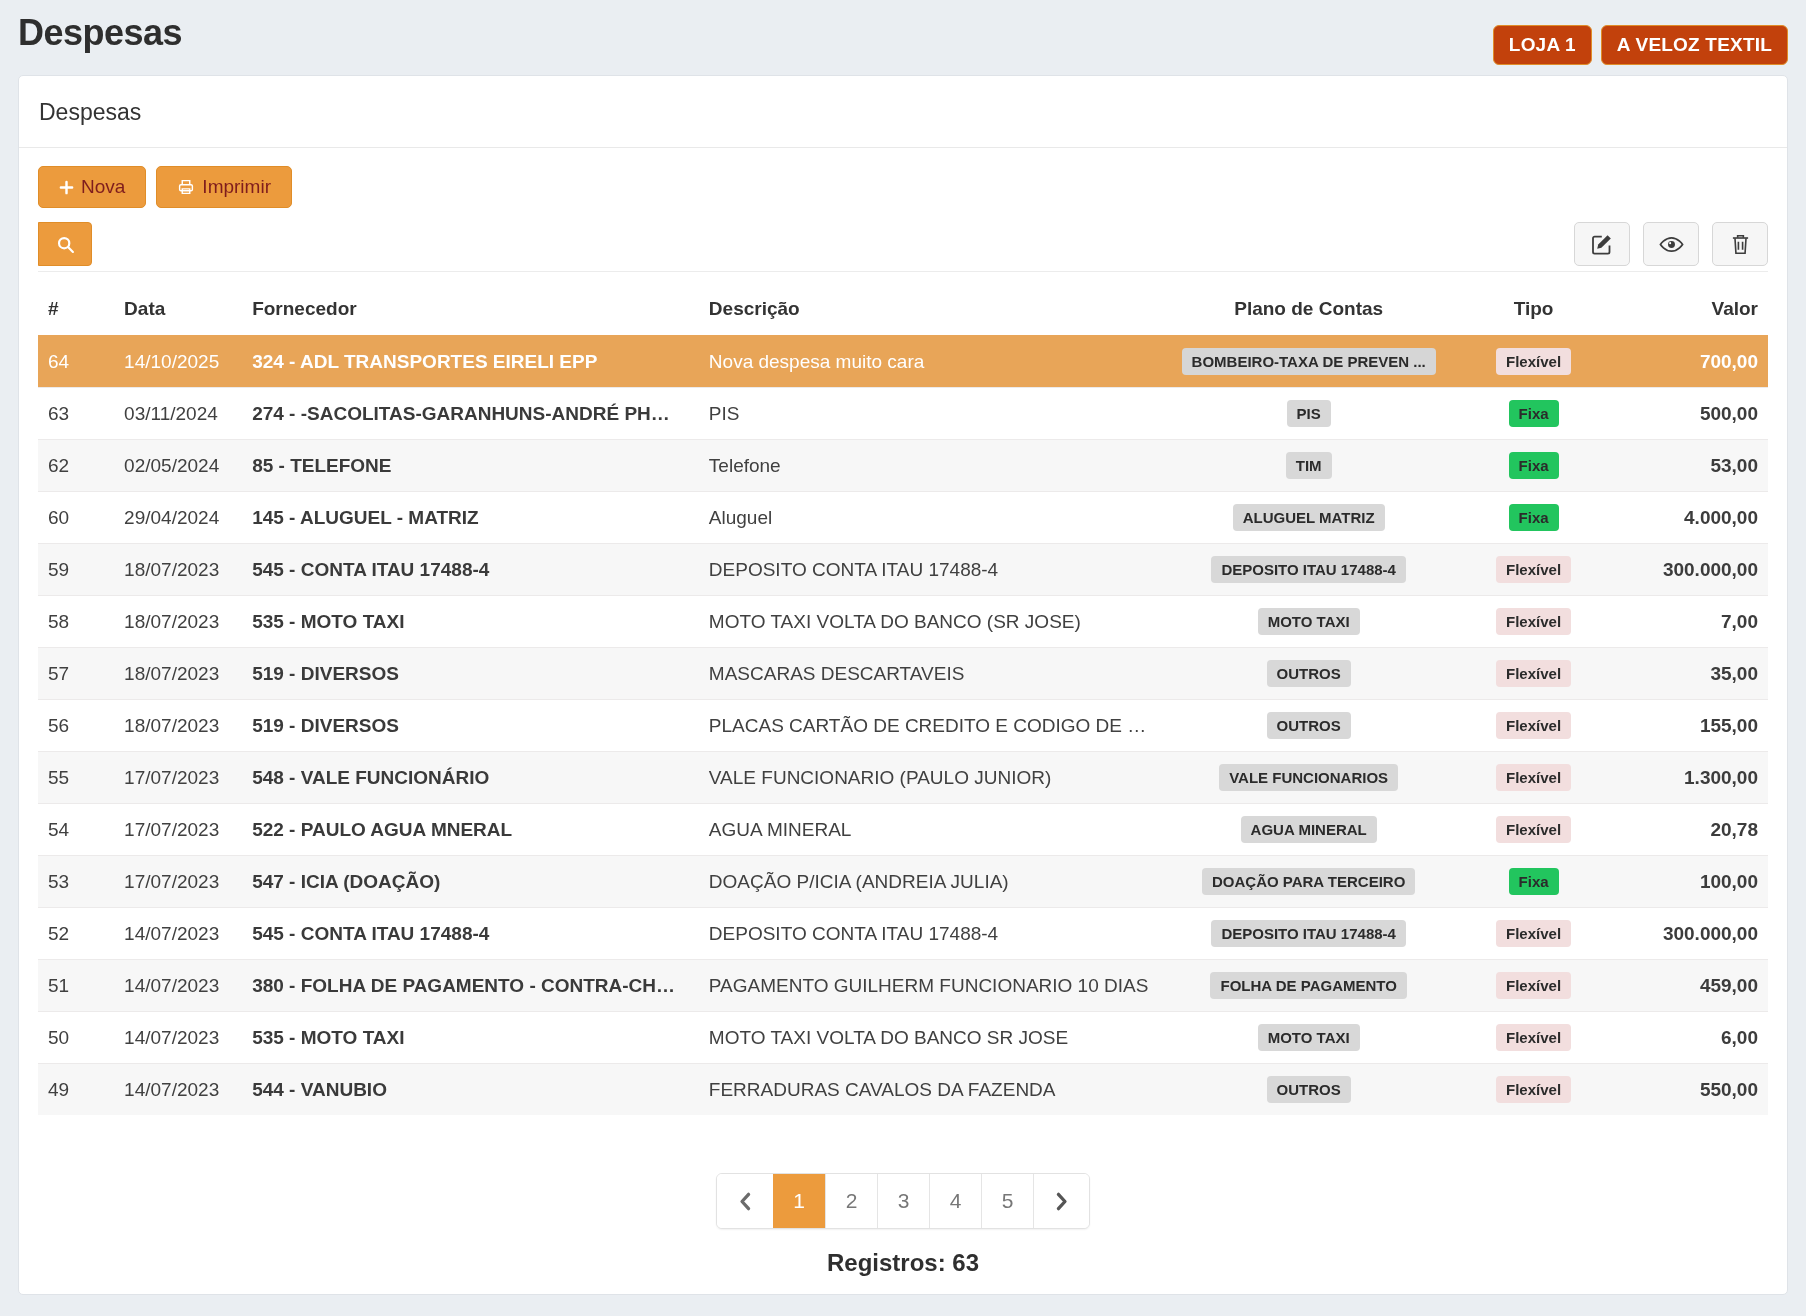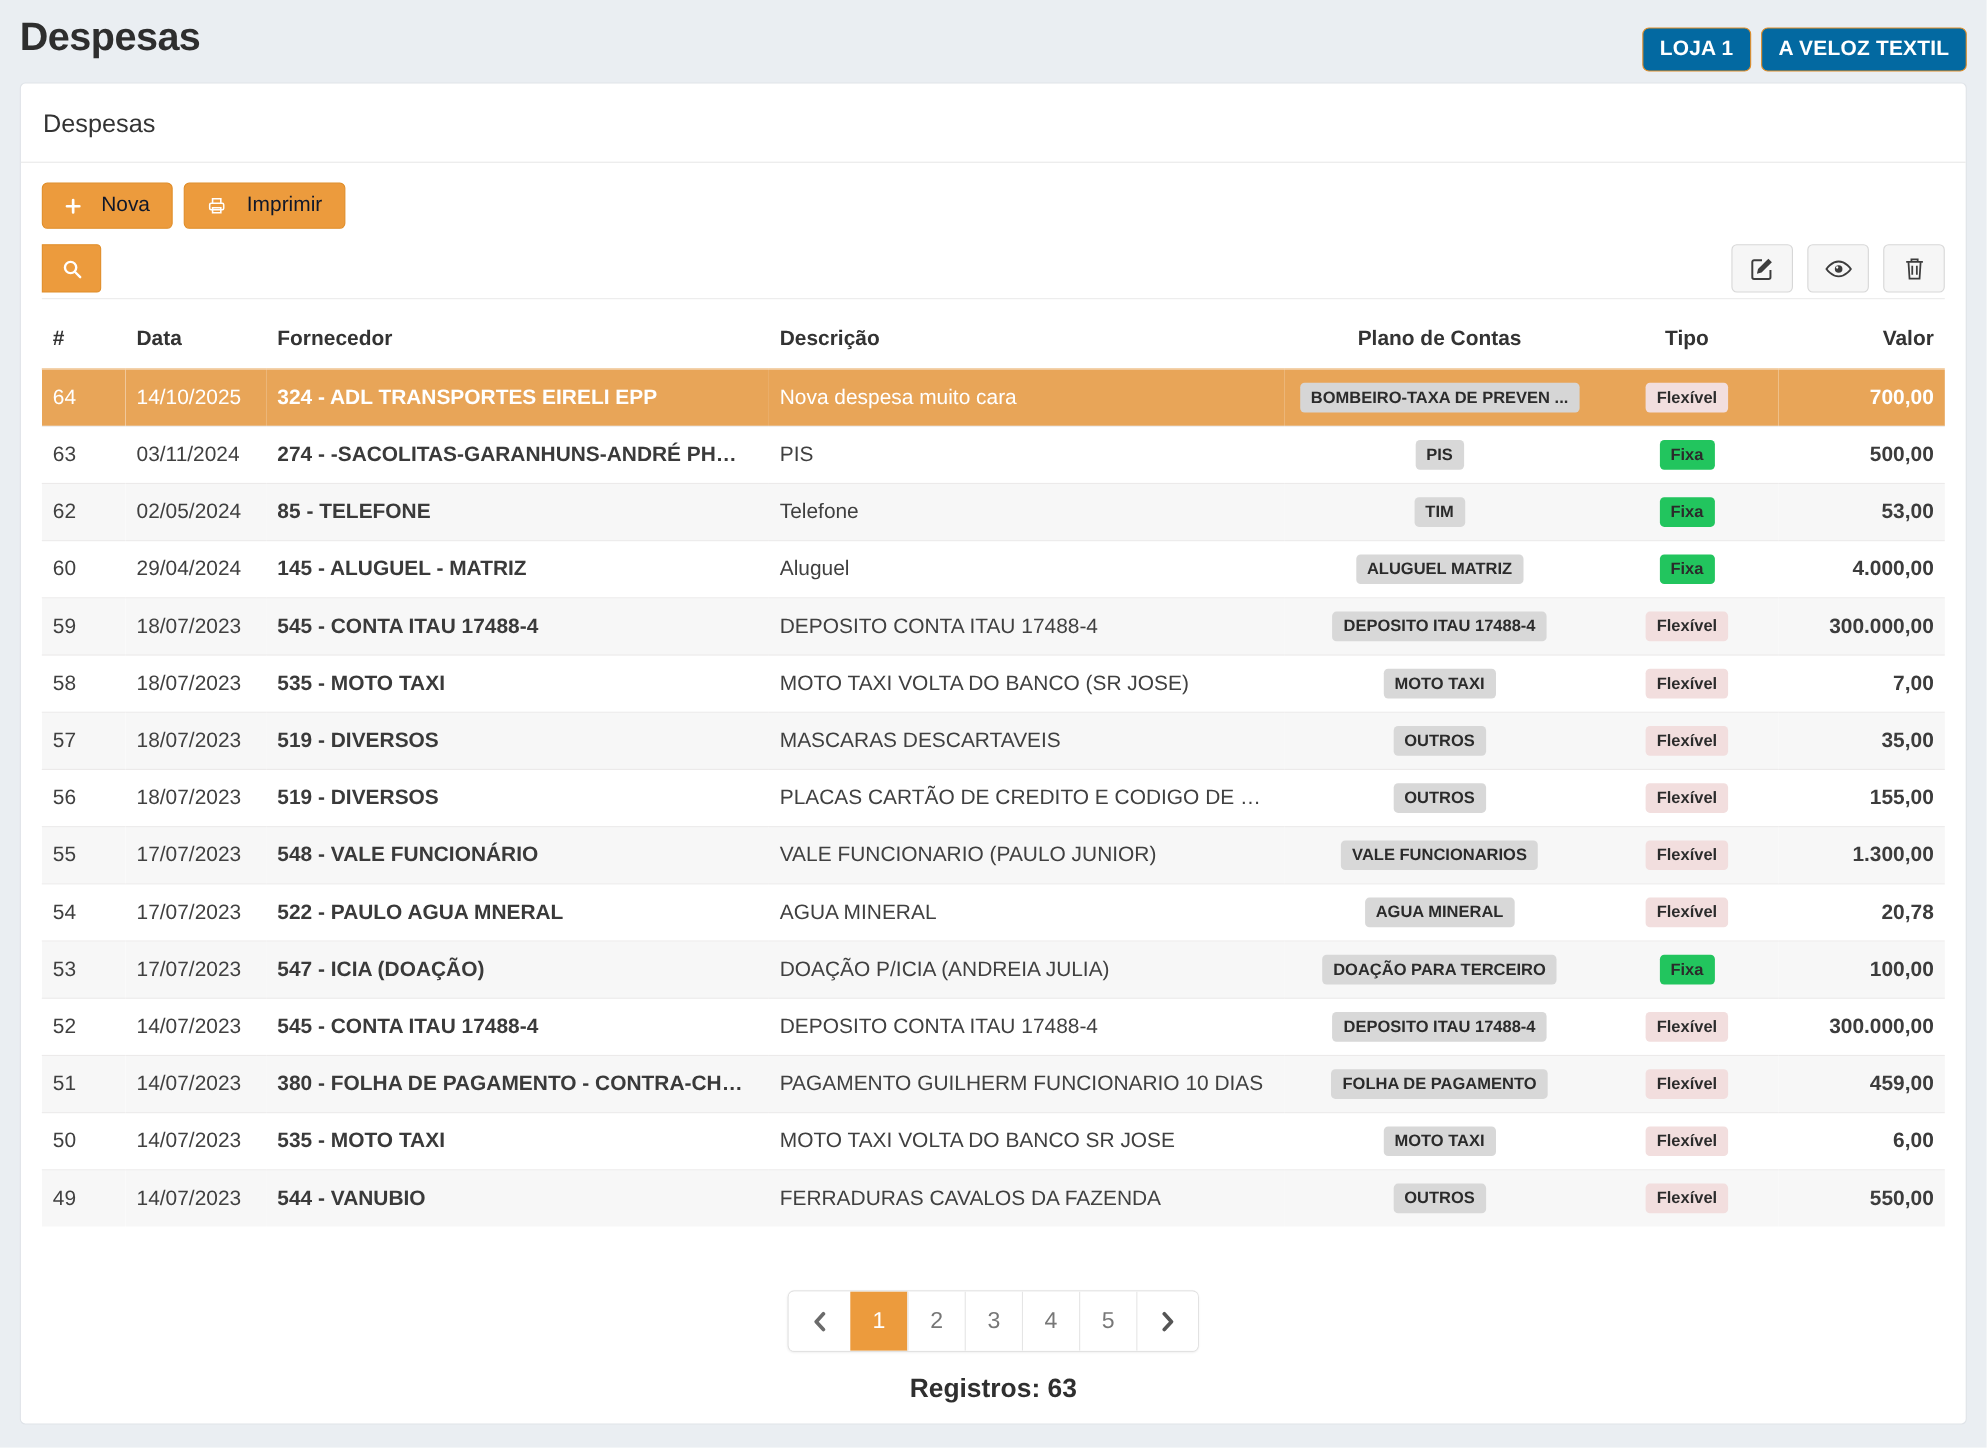--- a/index.html
+++ b/index.html
@@ -11,41 +11,41 @@
     overflow: hidden;
   }
   
   .page-top {
     display: flex; justify-content: space-between; align-items: flex-start;
     padding: 12px 18px 10px 18px;
   }
   .page-title { font-size: 36px; font-weight: 700; color: #2e2e2e; letter-spacing: -0.5px; }
   .top-buttons { display: flex; gap: 9px; padding-top: 13px; }
   .btn-orange {
-    background: #0369a1; border: 1px solid #e08d28; color: #fff;
+    background: #c2410c; border: 1px solid #e08d28; color: #fff;
     font-weight: 700; font-size: 19px; font-family: inherit;
     padding: 8px 15px; border-radius: 6px; cursor: pointer; letter-spacing: 0.2px;
   }
   
   .card {
     background: #fff; margin: 0 18px; border: 1px solid #dfe3e8;
     border-radius: 5px; height: 1220px;
   }
   .card-header {
     font-size: 23px; color: #333; padding: 23px 20px 21px 20px;
     border-bottom: 1px solid #e9e9e9;
   }
   .card-body { padding: 18px 19px 0 19px; }
   
   .btn-row { display: flex; gap: 10px; }
   .btn-tool {
-    background: #ec9b3d; border: 1px solid #e08d28; color: #0f172a;
+    background: #ec9b3d; border: 1px solid #e08d28; color: #7f1d1d;
     font-size: 19px; font-family: inherit;
     padding: 9px 20px; border-radius: 5px; cursor: pointer;
-    display: inline-flex; align-items: center; gap: 18px;
+    display: inline-flex; align-items: center; gap: 7px;
   }
   .search-row {
     margin-top: 14px; display: flex; align-items: center;
   }
   .search-input {
     width: 372px; height: 44px; border: 1px solid #ccc; border-right: none;
     border-radius: 4px 0 0 4px; padding: 0 14px; font-size: 19px;
     font-family: inherit; color: #555; outline: none;
   }
   .search-input::placeholder { color: #9a9a9a; }

